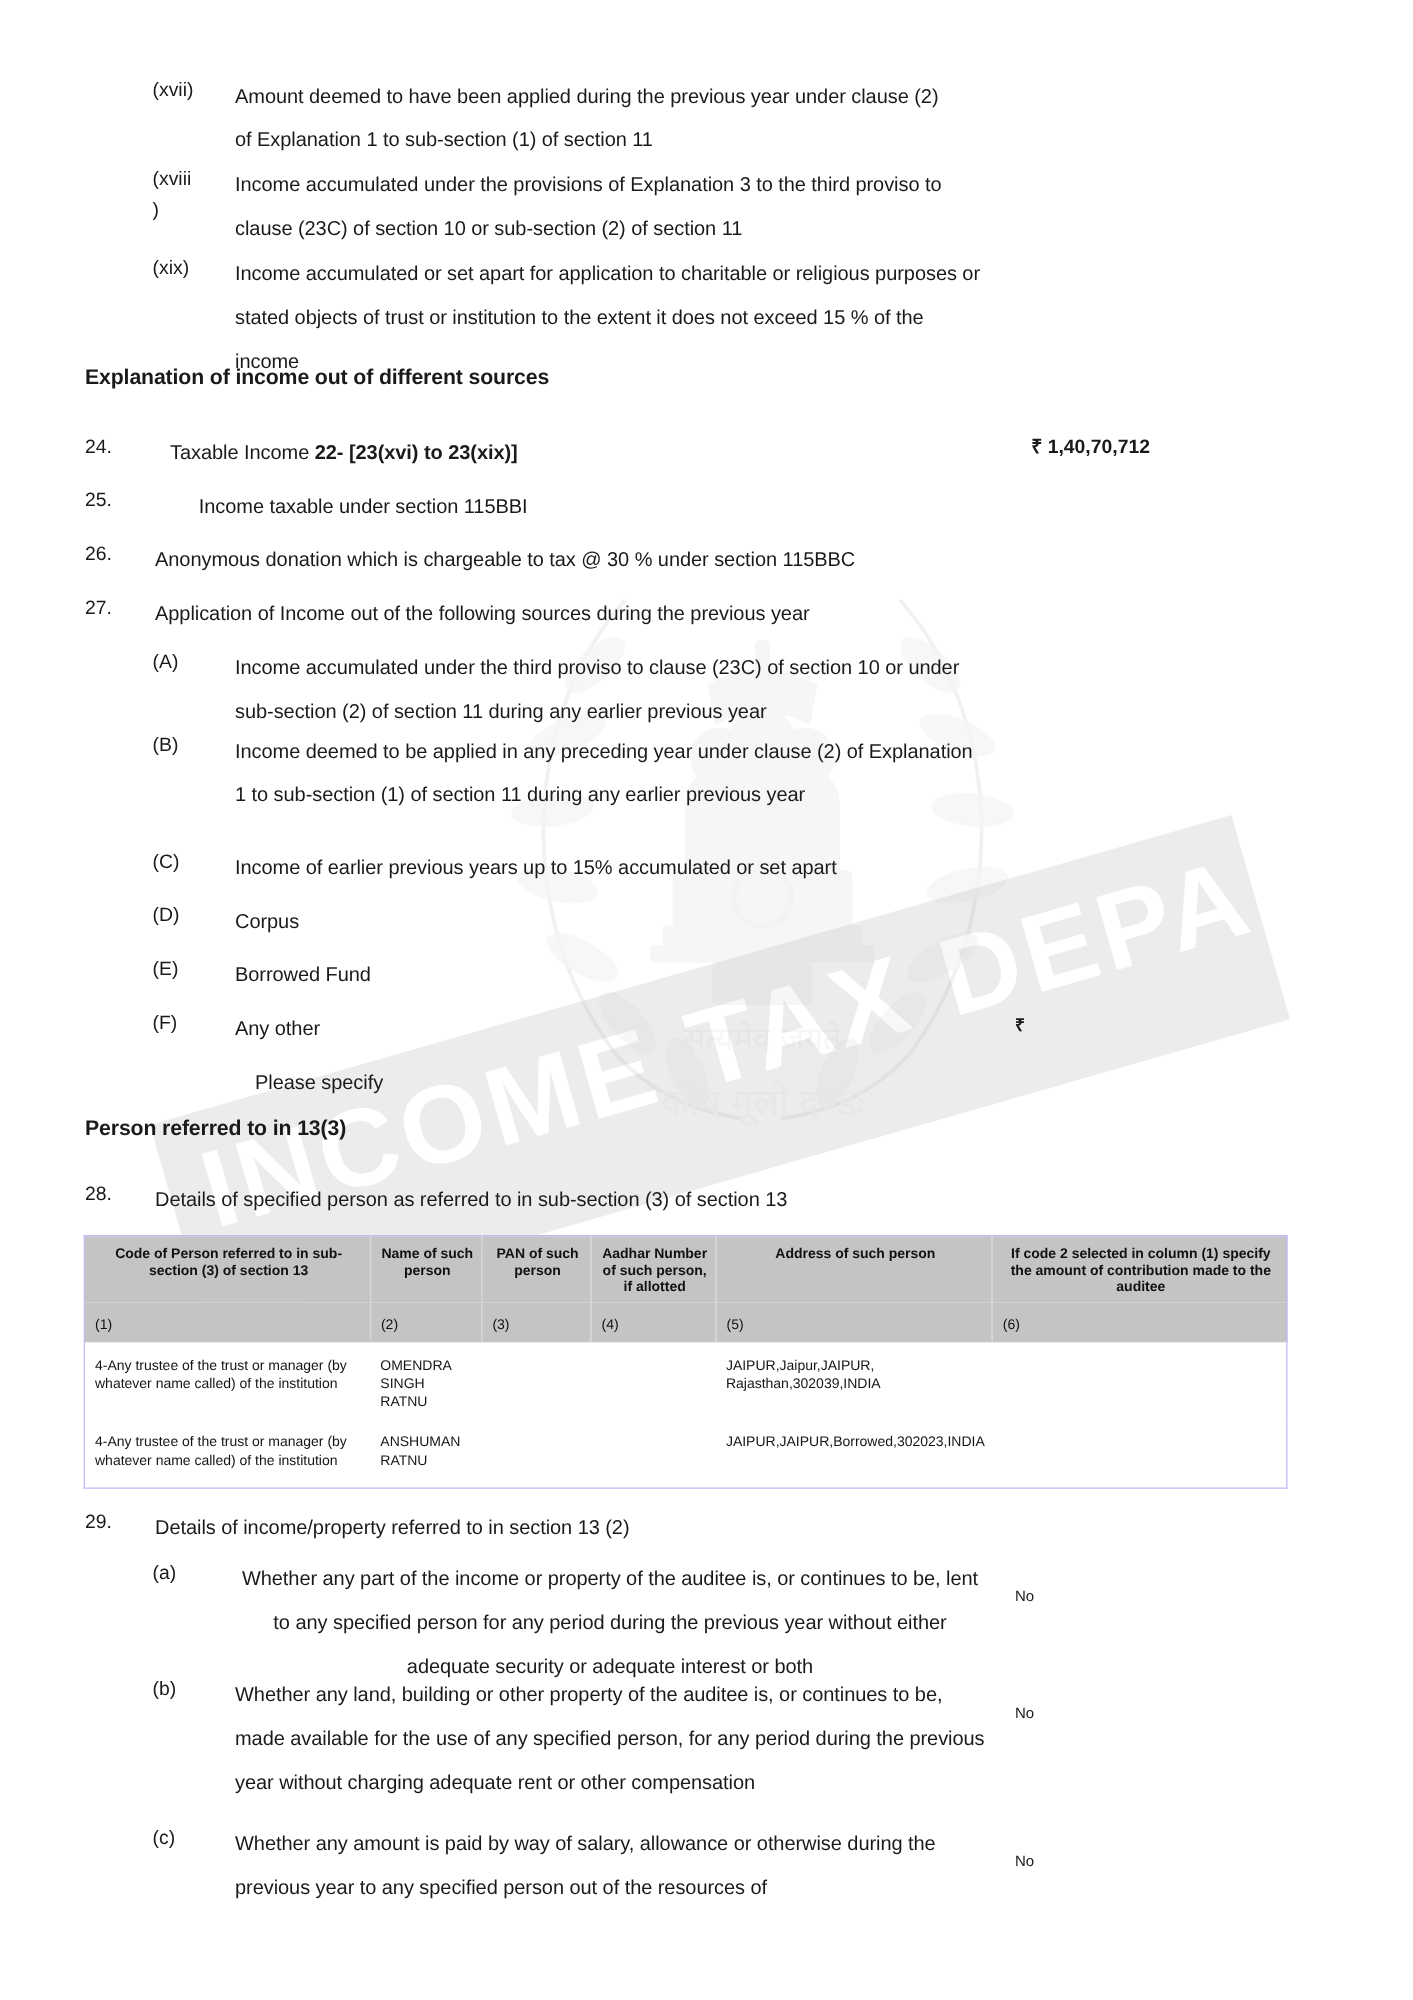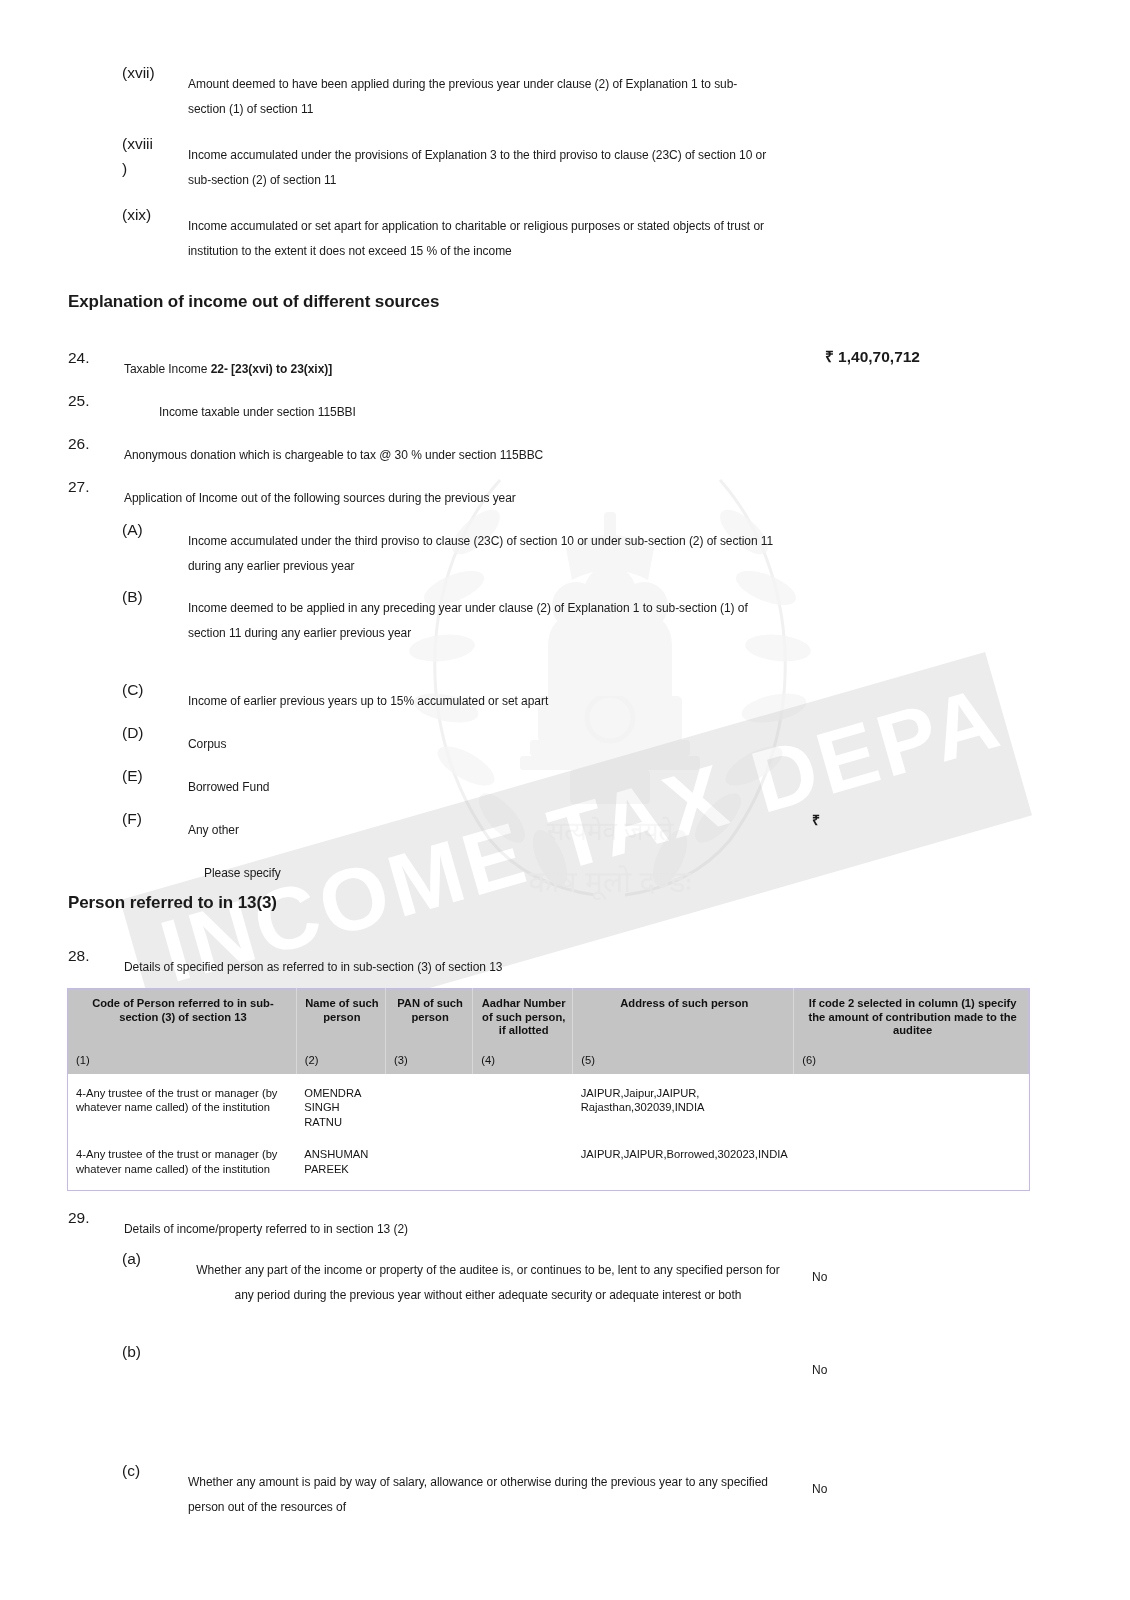--- a/index.html
+++ b/index.html
@@ -75,24 +75,23 @@
     font-size: 15.5px;
     line-height: 25px;
   }
   .rom {
     width: 66px;
     flex: none;
     font-size: 15.5px;
     line-height: 25px;
   }
   .body-text {
-    font-size: 12px;
-    line-height: 25px;
+    font-size: 16px;
+    line-height: 35px;
     letter-spacing: -0.05px;
-    margin-top: 12px;
   }
   .section-heading {
     position: absolute;
     font-size: 17px;
     font-weight: bold;
     letter-spacing: -0.1px;
   }
   .amount {
     position: absolute;
     font-size: 15.5px;
@@ -223,21 +222,21 @@
     <div class="body-text" style="width:580px;">Income accumulated under the provisions of Explanation 3 to the third proviso to clause (23C) of section 10 or sub-section (2) of section 11</div>
   </div>
 
   <div class="row" style="left:122px; top:202px; width:680px;">
     <div class="rom">(xix)</div>
     <div class="body-text" style="width:600px;">Income accumulated or set apart for application to charitable or religious purposes or stated objects of trust or institution to the extent it does not exceed 15 % of the income</div>
   </div>
 
   <div class="section-heading" style="left:68px; top:292px;">Explanation of income out of different sources</div>
 
-  <div class="row" style="left:68px; top:345px; width:700px;">
+  <div class="row" style="left:68px; top:345px; width:700px;gap:12px;">
     <div class="num">24.</div>
     <div class="body-text"><span>Taxable Income </span><span class="bold-inline">22- [23(xvi) to 23(xix)]</span></div>
   </div>
   <div class="amount" style="left:700px; top:345px; width:220px;text-align:right;">₹ 1,40,70,712</div>
 
   <div class="row" style="left:68px; top:388px; width:700px;gap:35px;">
     <div class="num">25.</div>
     <div class="body-text">Income taxable under section 115BBI</div>
   </div>
 
@@ -322,21 +321,21 @@
       <tr class="first-body-row">
         <td class="tbody-cell">4-Any trustee of the trust or manager (by whatever name called) of the institution</td>
         <td class="tbody-cell">OMENDRA SINGH RATNU</td>
         <td class="tbody-cell"></td>
         <td class="tbody-cell"></td>
         <td class="tbody-cell">JAIPUR,Jaipur,JAIPUR, Rajasthan,302039,INDIA</td>
         <td class="tbody-cell"></td>
       </tr>
       <tr class="last-body-row">
         <td class="tbody-cell">4-Any trustee of the trust or manager (by whatever name called) of the institution</td>
-        <td class="tbody-cell">ANSHUMAN PAREEK</td>
+        <td class="tbody-cell">ANSHUMAN RATNU</td>
         <td class="tbody-cell"></td>
         <td class="tbody-cell"></td>
         <td class="tbody-cell">JAIPUR,JAIPUR,Borrowed,302023,INDIA</td>
         <td class="tbody-cell"></td>
       </tr>
     </tbody>
   </table>
 
   <div class="row" style="left:68px; top:1205px; width:800px;">
     <div class="num">29.</div>
@@ -344,20 +343,21 @@
   </div>
 
   <div class="row" style="left:122px; top:1246px; width:680px;">
     <div class="rom">(a)</div>
     <div class="body-text" style="width:600px;text-align:center;">Whether any part of the income or property of the auditee is, or continues to be, lent to any specified person for any period during the previous year without either adequate security or adequate interest or both</div>
   </div>
   <div class="answer" style="left:812px; top:1246px;">No</div>
 
   <div class="row" style="left:122px; top:1339px; width:680px;">
     <div class="rom">(b)</div>
+    <div class="body-text" style="width:600px;">Whether any land, building or other property of the auditee is, or continues to be, made available for the use of any specified person, for any period during the previous year without charging adequate rent or other compensation</div>
   </div>
   <div class="answer" style="left:812px; top:1339px;">No</div>
 
   <div class="row" style="left:122px; top:1458px; width:680px;">
     <div class="rom">(c)</div>
     <div class="body-text" style="width:600px;">Whether any amount is paid by way of salary, allowance or otherwise during the previous year to any specified person out of the resources of</div>
   </div>
   <div class="answer" style="left:812px; top:1458px;">No</div>
 
 </div>

